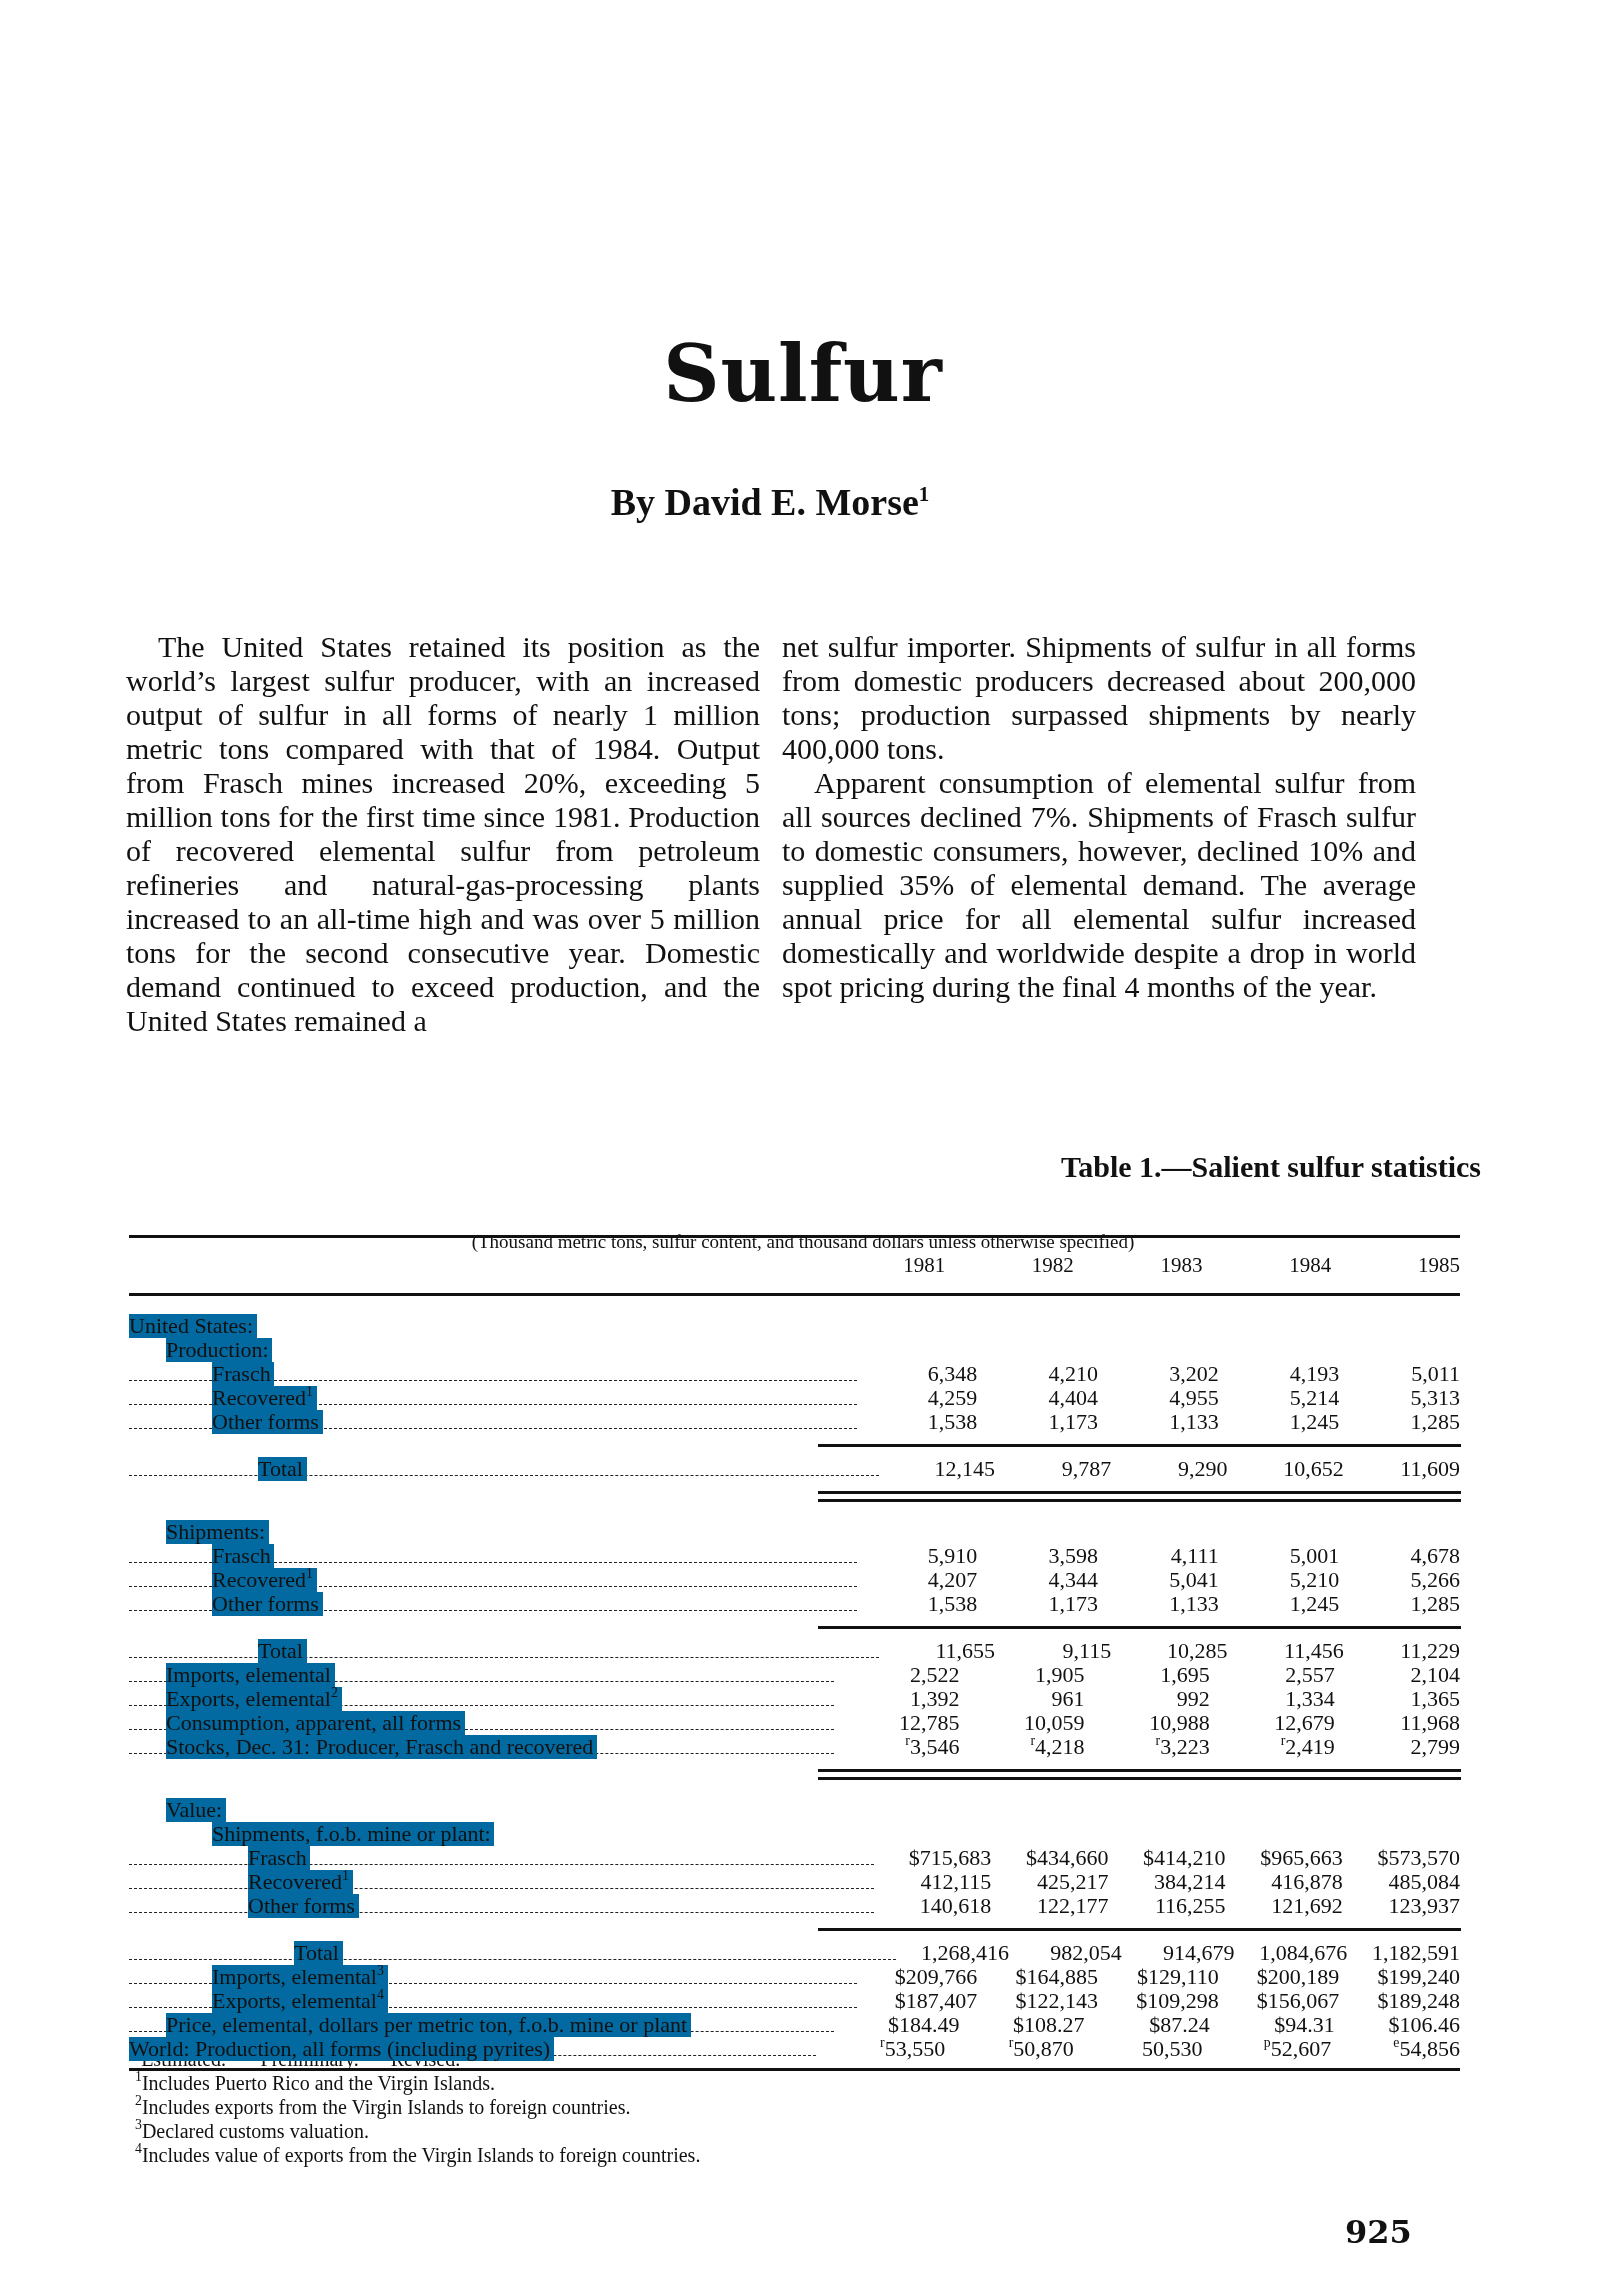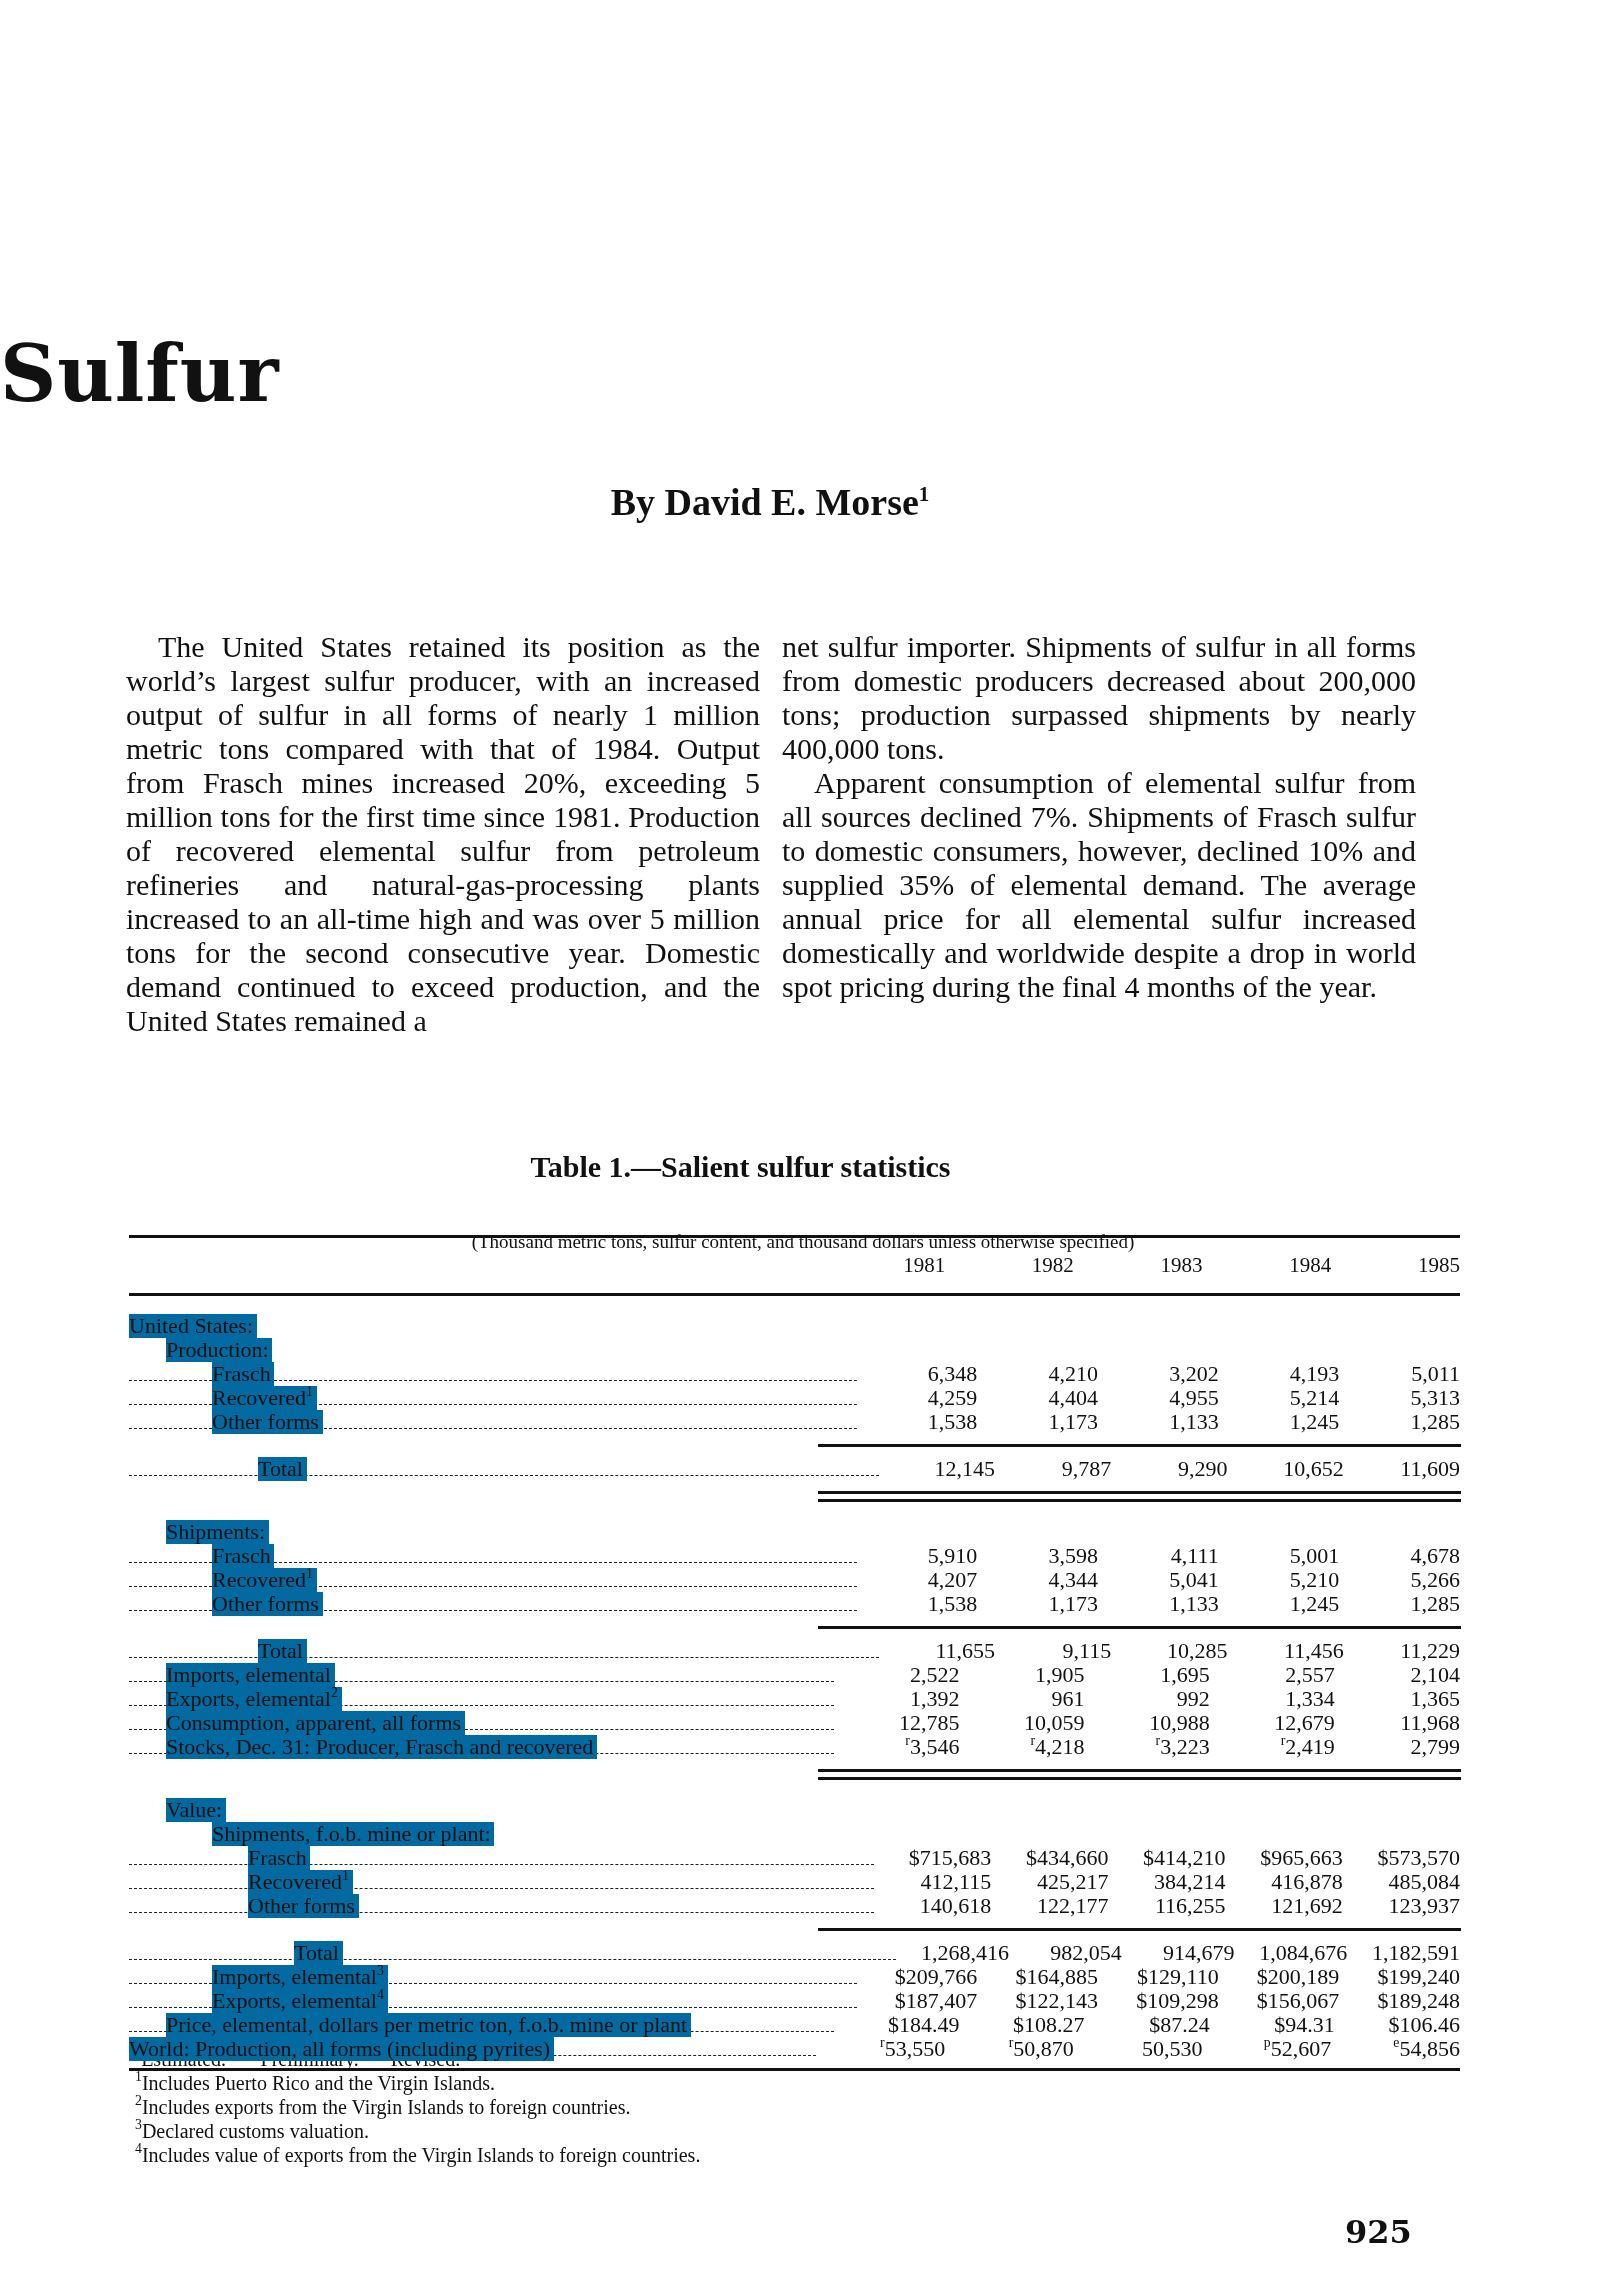--- a/index.html
+++ b/index.html
@@ -1,40 +1,40 @@
 <!DOCTYPE html>
 <html style="font-size:7.3px"><head>
   <meta charset="utf-8">
   <style>
     html, body { margin: 0; padding: 0; background: #ffffff; }
     body {
       width: 1606px; height: 2502px; position: relative; overflow: hidden;
       font-family: "DejaVu Serif", "Liberation Serif", serif; color: #111;
     }
     .title {
-      position: absolute; left: 0; width: 1606px; top: 328px; text-align: left;
+      position: absolute; left: 0; width: 1606px; top: 328px; text-align: center;
       font-family: "DejaVu Serif", serif; font-weight: bold; font-size: 78px; letter-spacing: 0.9px;
     }
     .byline {
       position: absolute; left: 0; width: 1540px; top: 480px; text-align: center;
       font-family: "Liberation Serif", serif; font-weight: bold; font-size: 38px;
     }
     .byline sup { font-size: 21px; vertical-align: 13.8px; line-height: 0; }
     .col {
       position: absolute; top: 630px; width: 634px;
       font-family: "Liberation Serif", serif; font-size: 30px; line-height: 34px;
       text-align: justify; hyphens: manual;
     }
     .col p { margin: 0; }
     .col .indent { text-indent: 32px; }
     .col-left { left: 126px; }
     .col-right { left: 782px; }
 
     .tbl-title {
-      position: absolute; left: 0; width: 1481px; top: 1150px; text-align: center;
+      position: absolute; left: 0; width: 1481px; top: 1150px; text-align: right;
       font-family: "Liberation Serif", serif; font-weight: bold; font-size: 30px;
     }
     .tbl-sub {
       position: absolute; left: 0; width: 1606px; top: 1196px; text-align: center;
       font-family: "Liberation Serif", serif; font-size: 19px; margin-top: 35px;
     }
     .table-wrap {
       position: absolute; left: 129px; top: 1235px; width: 1331px;
       font-family: "Liberation Serif", serif; font-size: 22px;
     }

